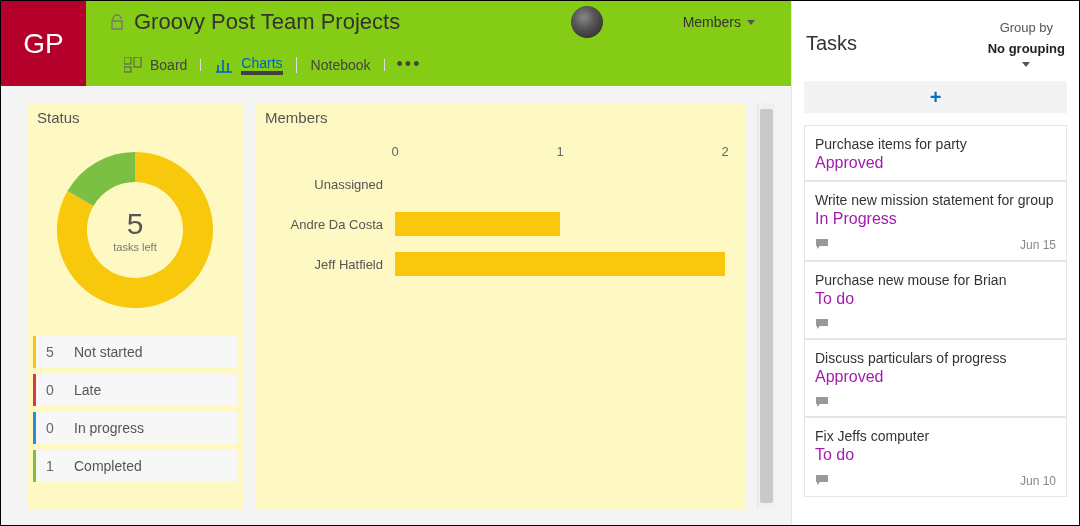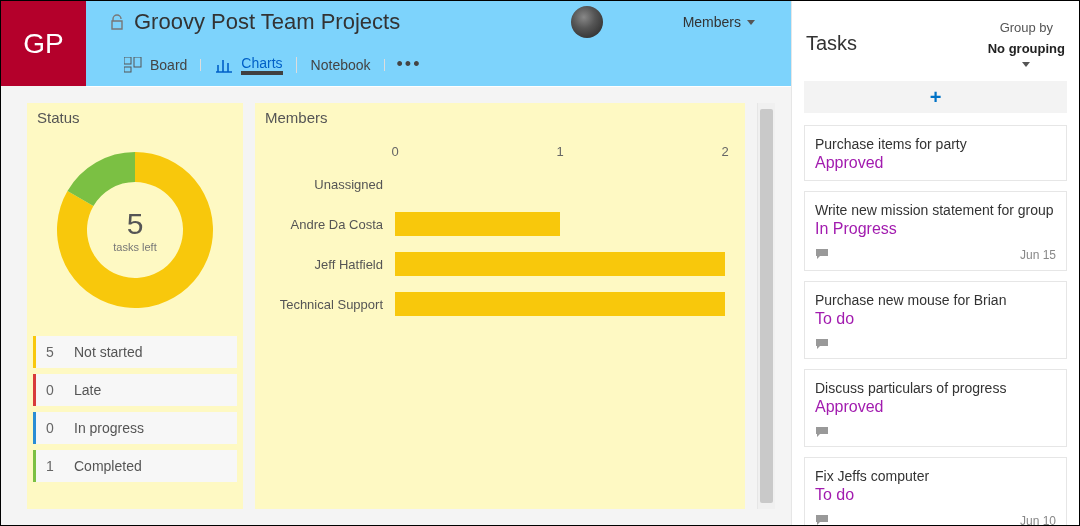--- a/index.html
+++ b/index.html
@@ -22,21 +22,21 @@
     font-size: 28px; font-weight: 300;
     flex-shrink: 0;
   }
   .left {
     flex: 1;
     display: flex; flex-direction: column;
     min-width: 0;
     background: #f4f4f4;
   }
   .topblock { display:flex; }
-  .header-wrap { flex:1; background:#7dd3fc; border-bottom:1px solid #fff; }
+  .header-wrap { flex:1; background:#84cc16; border-bottom:1px solid #fff; }
   .titlebar {
     height: 42px;
     display: flex; align-items: center;
     padding: 0 16px 0 24px;
   }
   .lock-icon { color:#666; margin-right:10px; }
   .page-title { font-size: 22px; font-weight: 300; color: #333; flex:0 0 auto; }
   .title-spacer { flex:1; }
   .avatar {
     width: 32px; height: 32px; border-radius: 50%;
@@ -126,21 +126,21 @@
   .group-by .val { color:#222; font-weight:600;}
   .add-task {
     margin:4px 12px 12px 12px;
     background:#f3f3f3;
     color:#0072c6;
     height:32px;
     display:flex; align-items:center; justify-content:center;
     font-size:20px; font-weight:600;
     cursor:pointer;
   }
-  .task-list { flex:1; overflow:hidden; padding:0 12px; display:flex; flex-direction:column; gap:10px;}
+  .task-list { flex:1; overflow:hidden; padding:0 12px; display:flex; flex-direction:column; gap:0;}
   .task {
     border:1px solid #e6e6e6;
     padding:10px 10px 8px 10px;
     cursor:pointer;
   }
   .task-title { color:#333; font-size:14px; margin-bottom:2px;}
   .task-status { color:#a21caf; font-size:16px;}
   .task-foot { display:flex; justify-content:space-between; margin-top:10px;}
   .bubble-icon { color:#999; }
   .task-date { color:#888; font-size:12px;}
@@ -249,26 +249,20 @@
               <div class="bar-track">
                 <div class="bar-fill" style="width: 50%; background: rgb(248, 200, 12);"></div>
               </div>
             </div>
             <div class="bar-row">
               <div class="bar-label">Jeff Hatfield</div>
               <div class="bar-track">
                 <div class="bar-fill" style="width: 100%; background: rgb(248, 200, 12);"></div>
               </div>
             </div>
-            <div class="bar-row">
-              <div class="bar-label">Technical Support</div>
-              <div class="bar-track">
-                <div class="bar-fill" style="width: 100%; background: rgb(248, 200, 12);"></div>
-              </div>
-            </div>
           </div>
       </div>
 
       <div class="vscroll">
         <div class="thumb"></div>
       </div>
     </div>
   </div>
 
   <div class="right">

